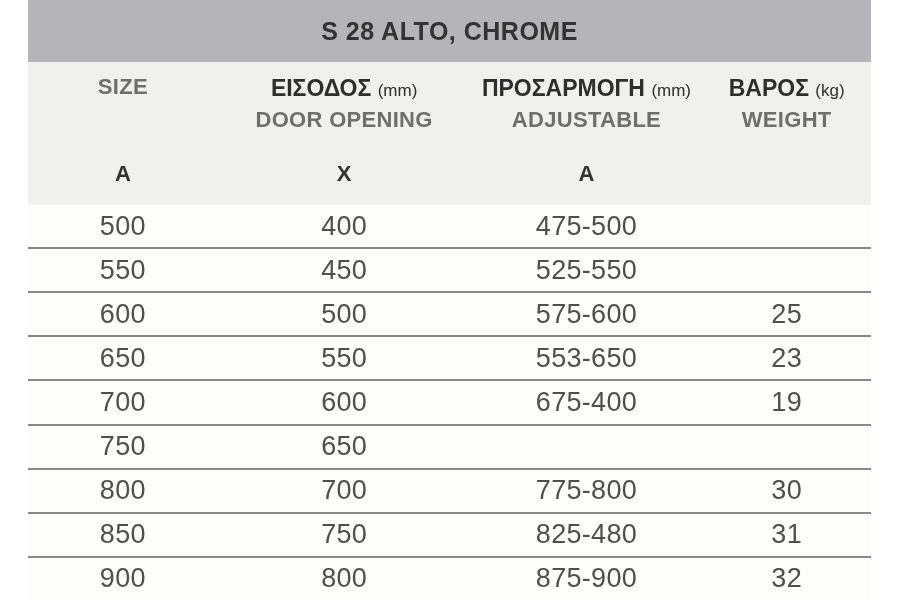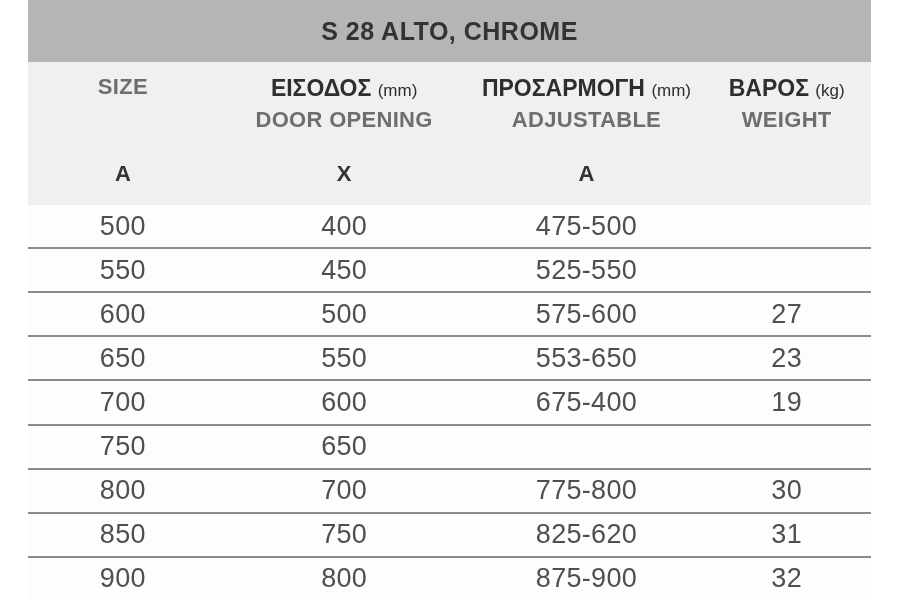--- a/index.html
+++ b/index.html
@@ -131,21 +131,21 @@
         </div>
         <div class="data-row">
           <div class="cell c0">550</div>
           <div class="cell c1">450</div>
           <div class="cell c2">525-550</div>
         </div>
         <div class="data-row">
           <div class="cell c0">600</div>
           <div class="cell c1">500</div>
           <div class="cell c2">575-600</div>
-          <div class="cell c3">27</div>
+          <div class="cell c3">25</div>
         </div>
         <div class="data-row">
           <div class="cell c0">650</div>
           <div class="cell c1">550</div>
           <div class="cell c2">553-650</div>
           <div class="cell c3">23</div>
         </div>
         <div class="data-row">
           <div class="cell c0">700</div>
           <div class="cell c1">600</div>
@@ -158,21 +158,21 @@
         </div>
         <div class="data-row">
           <div class="cell c0">800</div>
           <div class="cell c1">700</div>
           <div class="cell c2">775-800</div>
           <div class="cell c3">30</div>
         </div>
         <div class="data-row">
           <div class="cell c0">850</div>
           <div class="cell c1">750</div>
-          <div class="cell c2">825-620</div>
+          <div class="cell c2">825-480</div>
           <div class="cell c3">31</div>
         </div>
         <div class="data-row">
           <div class="cell c0">900</div>
           <div class="cell c1">800</div>
           <div class="cell c2">875-900</div>
           <div class="cell c3">32</div>
         </div>
       </div>
 

